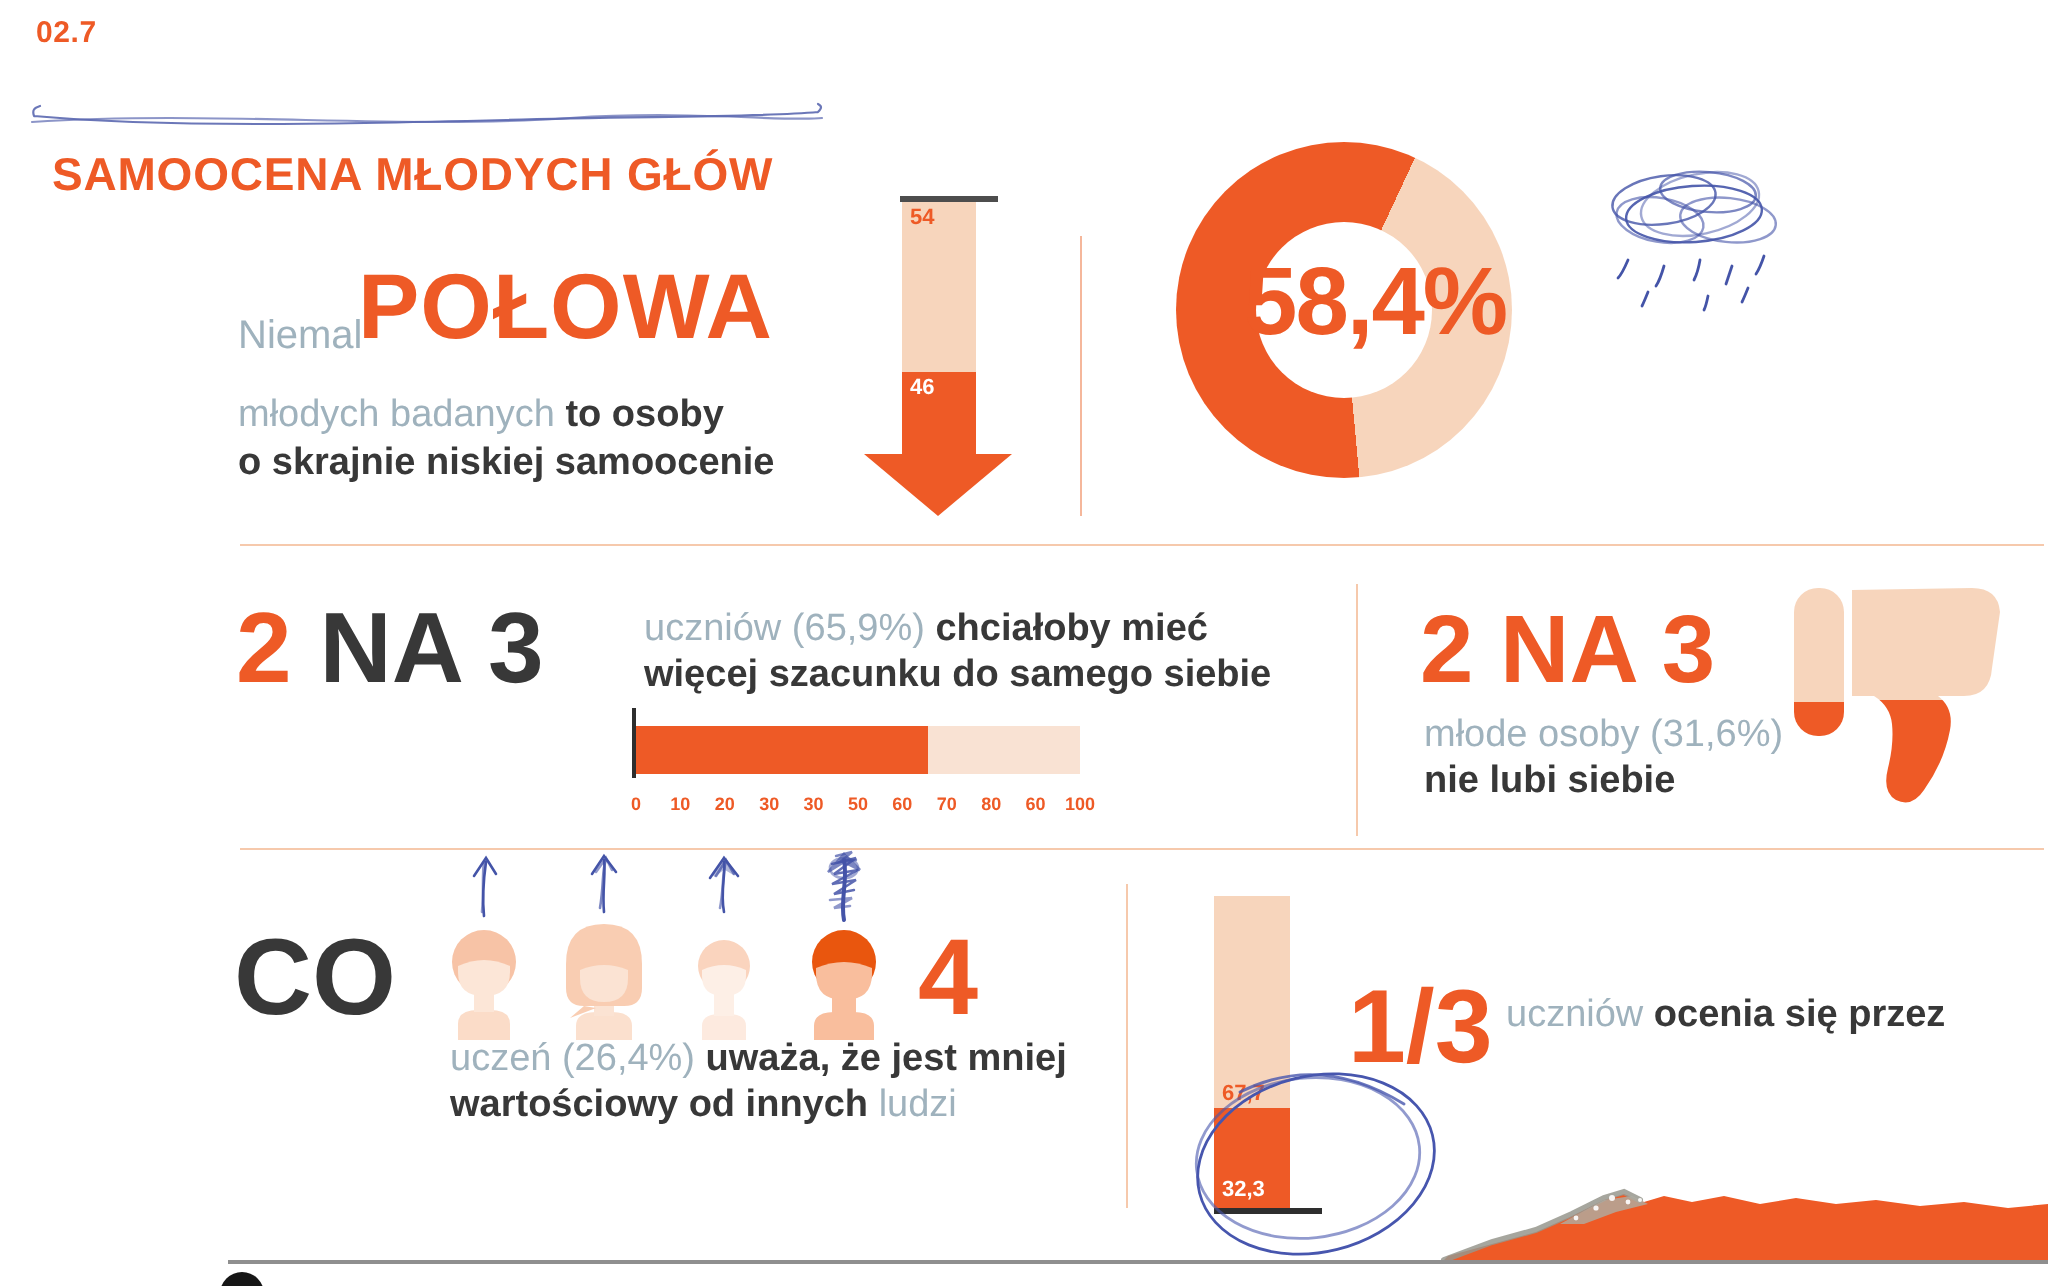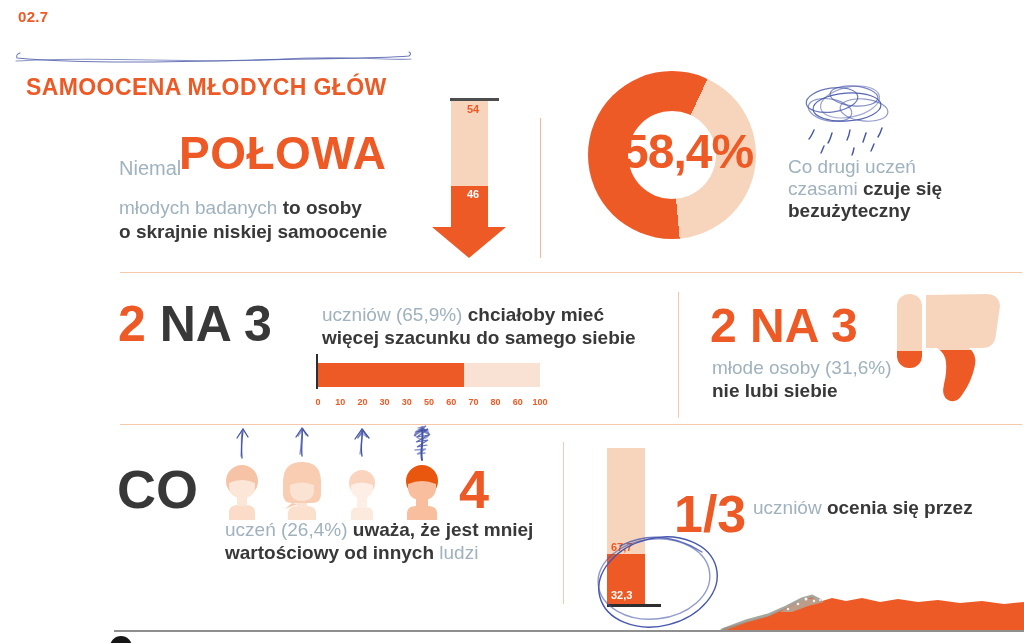--- a/index.html
+++ b/index.html
@@ -29,21 +29,21 @@
   .s1-lead{left:119px;top:157px;font-size:20px;color:var(--muted);}
   .s1-big{left:179px;top:126px;font-size:46px;font-weight:700;color:var(--orange);letter-spacing:.5px;}
   .s1-desc{left:119px;top:196px;}
   .arrow-chart{left:432px;top:98px;width:74px;height:160px;}
   .arrow-cap{position:absolute;left:18px;top:0;width:49px;height:3px;background:#4d4d4d;}
   .arrow-stack{position:absolute;left:19px;top:3px;width:37px;height:157px;display:flex;flex-direction:column;}
   .arrow-seg-light{background:var(--peach);}
   .arrow-seg-orange{flex:1;margin-bottom:31px;background:var(--orange);}
   .arrow-head{position:absolute;left:0;top:129px;width:0;height:0;
     border-left:37px solid transparent;border-right:37px solid transparent;border-top:31px solid var(--orange);}
-  .seg-label{font-size:11px;font-weight:700;padding:2px 0 0 16px;}
+  .seg-label{font-size:11px;font-weight:700;padding:2px 0 0 4px;}
   .orange-text{color:var(--orange);}  .white-text{color:#fff;}
   
   .div-v1{left:540px;top:118px;width:1px;height:140px;background:#F5B79B;}
   .div-h{left:120px;width:902px;height:1px;background:var(--divider);}
   .div-h1{top:272px;} .div-h2{top:424px;}
   .div-v2{left:678px;top:292px;width:1px;height:126px;background:var(--divider);}
   .div-v3{left:563px;top:442px;width:1px;height:162px;background:var(--divider);}
   
   .donut{left:588px;top:71px;width:168px;height:168px;border-radius:50%;background:var(--peach);}
   .donut::after{content:"";position:absolute;left:40px;top:40px;width:88px;height:88px;border-radius:50%;background:#fff;}
@@ -129,25 +129,20 @@
       <path d="M22,50 q-3,7 -5,9" stroke-width="1.4"></path>
       <path d="M40,53 q-2,7 -4,10" stroke-width="1.4"></path>
       <path d="M58,50 q-1,6 -3,10" stroke-width="1.4"></path>
       <path d="M74,53 q-2,6 -3,9" stroke-width="1.4"></path>
       <path d="M90,48 q-2,6 -4,9" stroke-width="1.4"></path>
       <path d="M32,66 q-2,5 -3,7" stroke-width="1.4"></path>
       <path d="M62,68 q-1,5 -2,7" stroke-width="1.4"></path>
       <path d="M82,64 q-2,5 -3,7" stroke-width="1.4"></path>
     </g>
   </svg>
-  <div class="abs desc s2-desc">
-    <span class="muted">Co drugi uczeń</span><br>
-    <span class="muted">czasami </span><b>czuje się</b><br>
-    <b>bezużyteczny</b>
-  </div>
 
   <div class="abs div-h div-h1"></div>
 
   <div class="abs s3-num">
     <span class="accent">2</span><span class="rest"> NA 3</span>
   </div>
   <div class="abs desc s3-desc">
     <span class="muted">uczniów (65,9%) </span><b>chciałoby mieć</b><br>
     <b>więcej szacunku do samego siebie</b>
   </div>

